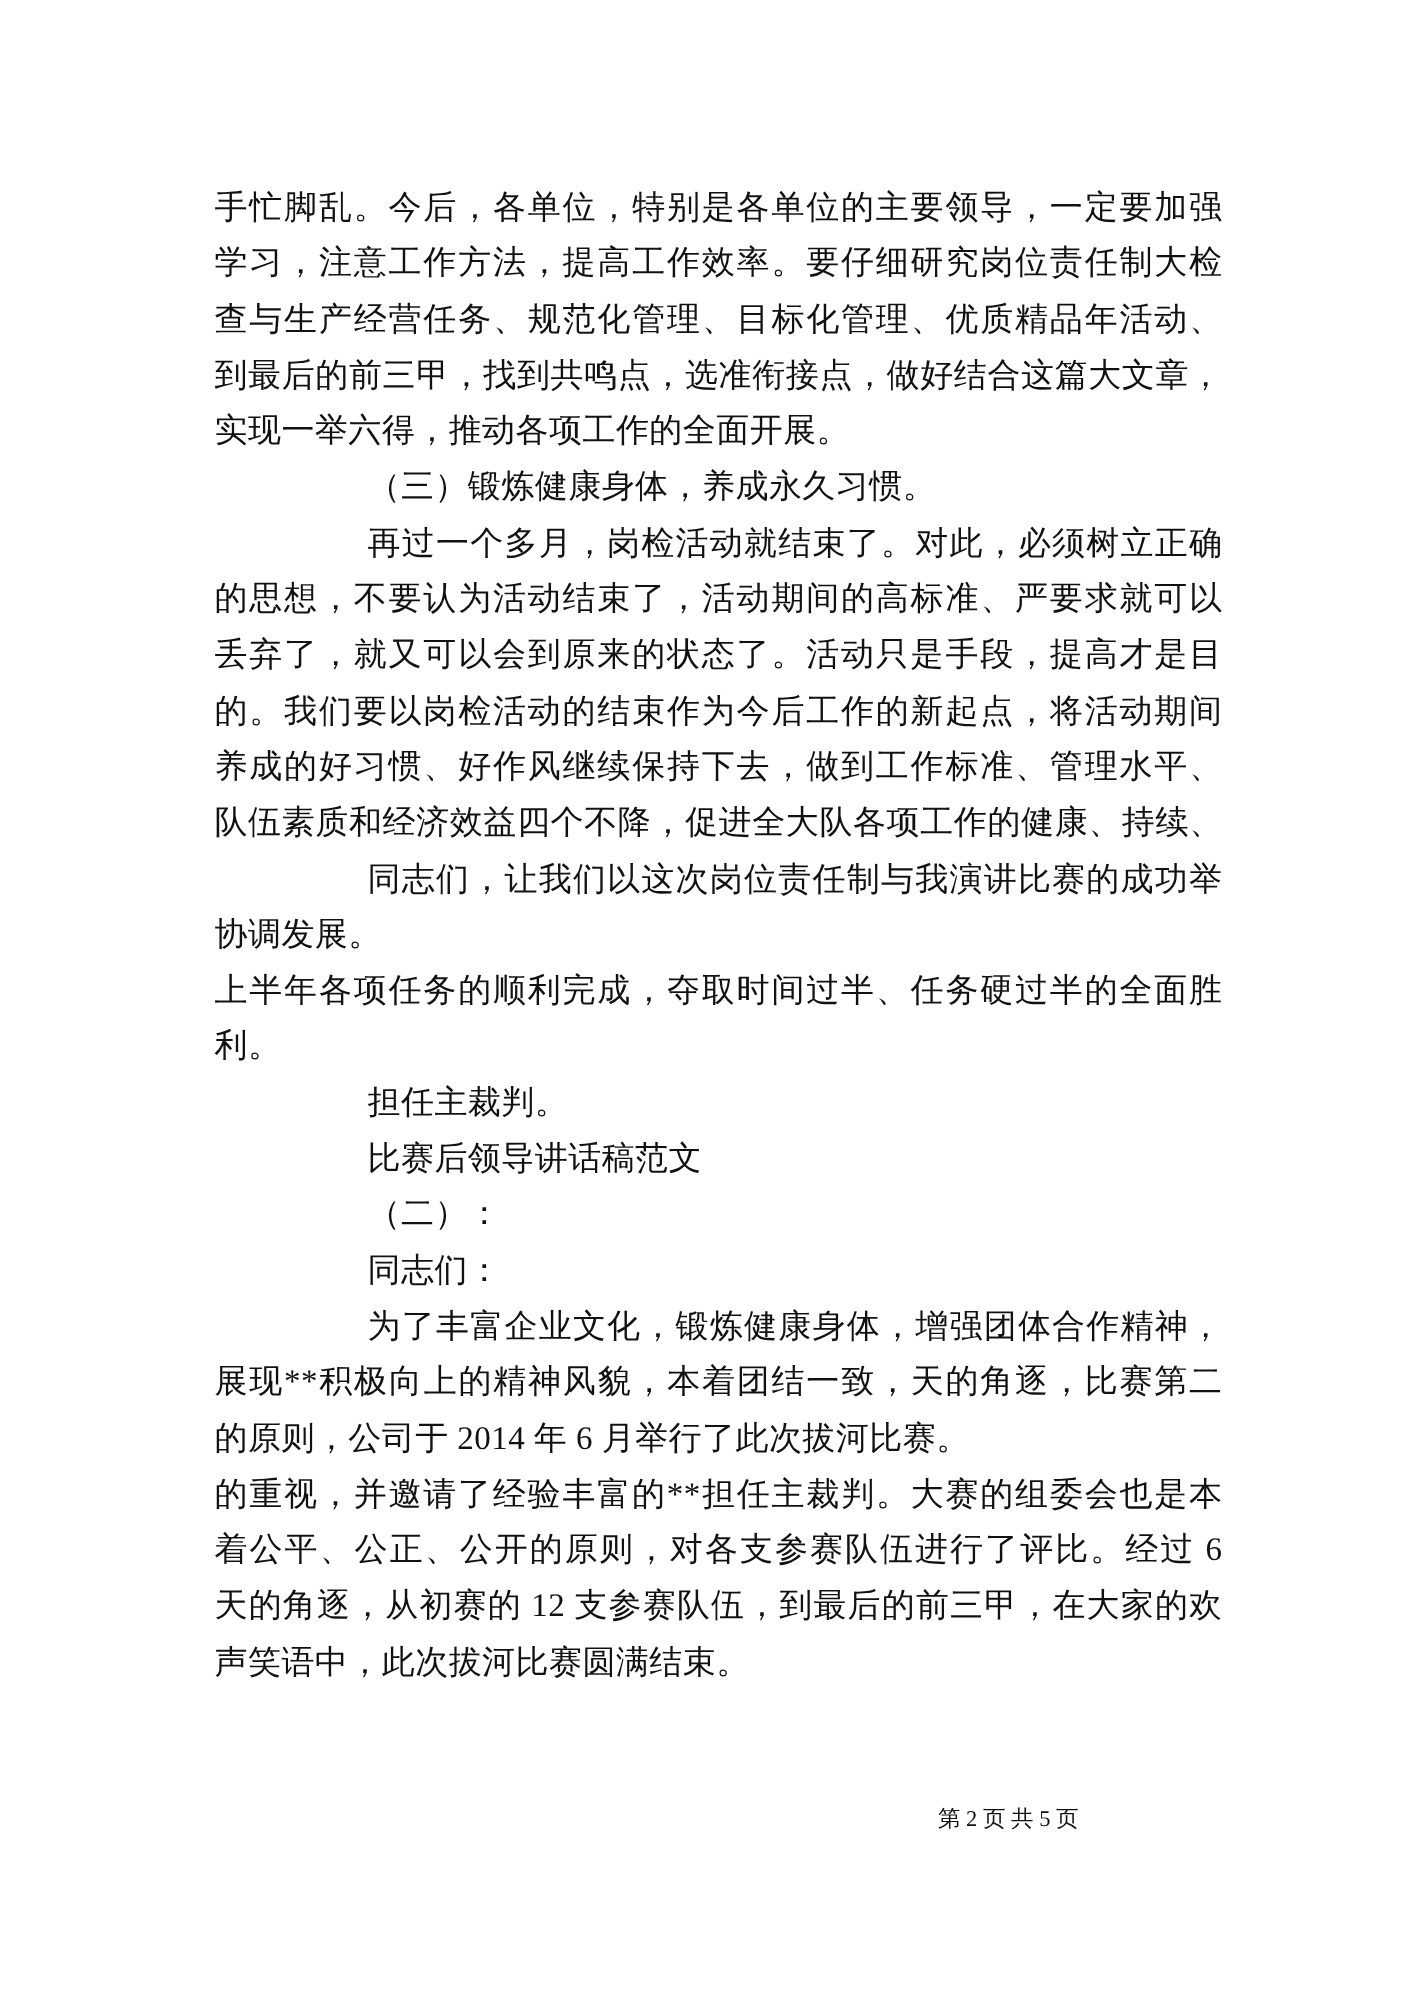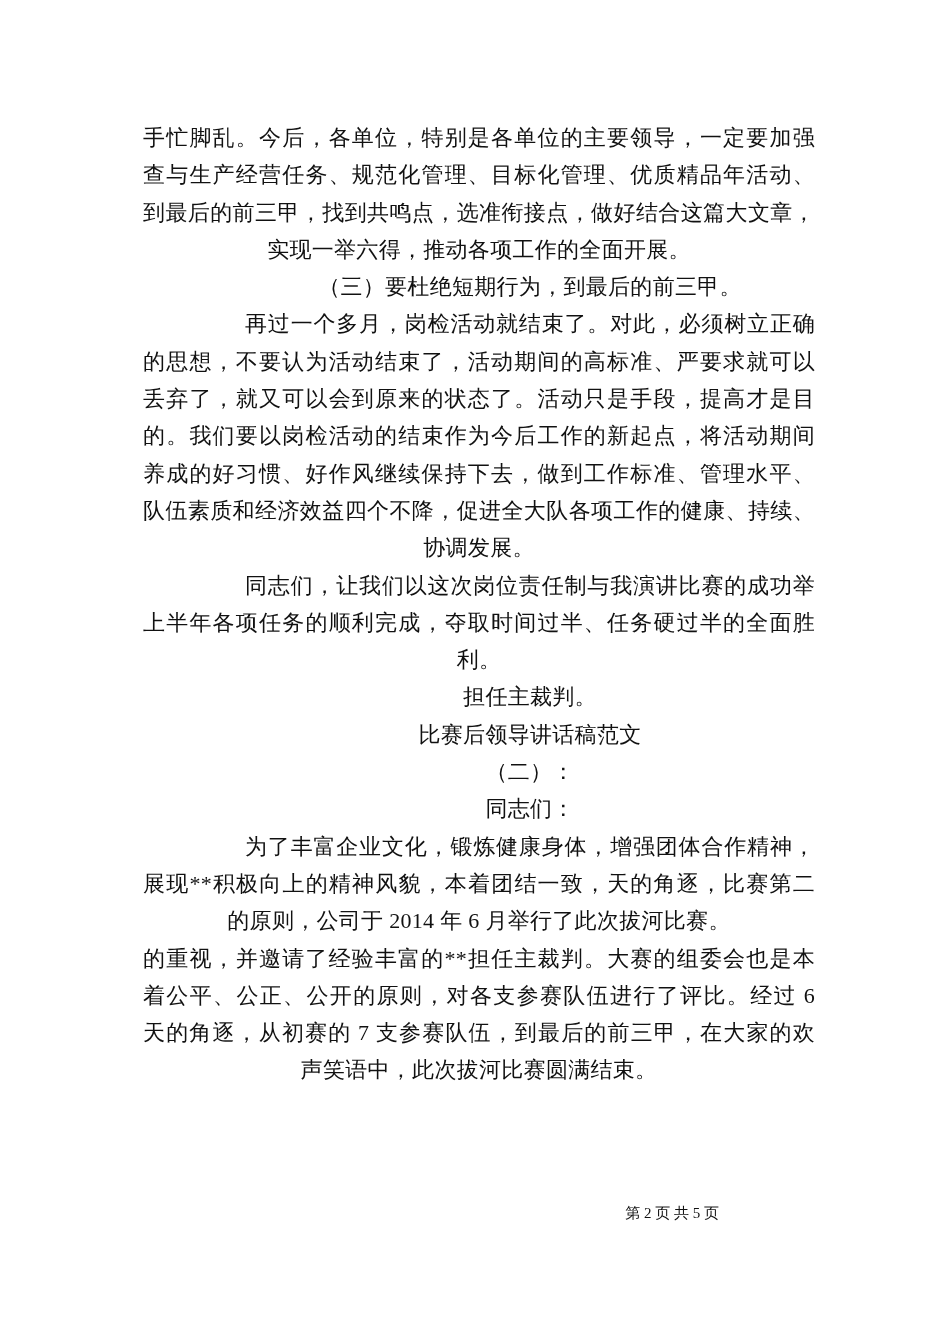--- a/index.html
+++ b/index.html
@@ -21,21 +21,21 @@
     left: 143px;
     top: 119px;
     width: 672px;
   }
   .line {
     font-size: 22px;
     letter-spacing: 0.3px;
     height: 37.3px;
     line-height: 37.3px;
     white-space: nowrap;
-    text-align: center;
+    text-align: left;
   }
   .line.fill {
     white-space: normal;
     text-align: justify;
     text-align-last: justify;
   }
   .line.indent {
     text-indent: 102px;
   }
   .footer {
@@ -49,40 +49,41 @@
     white-space: nowrap;
     margin-left: 22px;
   }
 </style>
 </head>
 <body>
 
 <div class="page">
   <div class="text-block" id="lines-container">
       <div class="line fill">手忙脚乱。今后，各单位，特别是各单位的主要领导，一定要加强</div>
+      <div class="line fill">学习，注意工作方法，提高工作效率。要仔细研究岗位责任制大检</div>
       <div class="line fill">查与生产经营任务、规范化管理、目标化管理、优质精品年活动、</div>
       <div class="line fill">到最后的前三甲，找到共鸣点，选准衔接点，做好结合这篇大文章，</div>
       <div class="line">实现一举六得，推动各项工作的全面开展。</div>
-      <div class="line indent">（三）要杜绝短期行为，到最后的前三甲。</div>
+      <div class="line indent">（三）锻炼健康身体，养成永久习惯。</div>
       <div class="line indent fill">再过一个多月，岗检活动就结束了。对此，必须树立正确</div>
       <div class="line fill">的思想，不要认为活动结束了，活动期间的高标准、严要求就可以</div>
       <div class="line fill">丢弃了，就又可以会到原来的状态了。活动只是手段，提高才是目</div>
       <div class="line fill">的。我们要以岗检活动的结束作为今后工作的新起点，将活动期间</div>
       <div class="line fill">养成的好习惯、好作风继续保持下去，做到工作标准、管理水平、</div>
       <div class="line fill">队伍素质和经济效益四个不降，促进全大队各项工作的健康、持续、</div>
+      <div class="line indent fill">同志们，让我们以这次岗位责任制与我演讲比赛的成功举</div>
       <div class="line">协调发展。</div>
-      <div class="line indent fill">同志们，让我们以这次岗位责任制与我演讲比赛的成功举</div>
       <div class="line fill">上半年各项任务的顺利完成，夺取时间过半、任务硬过半的全面胜</div>
       <div class="line">利。</div>
       <div class="line indent">担任主裁判。</div>
       <div class="line indent">比赛后领导讲话稿范文</div>
       <div class="line indent">（二）：</div>
       <div class="line indent">同志们：</div>
       <div class="line indent fill">为了丰富企业文化，锻炼健康身体，增强团体合作精神，</div>
       <div class="line fill">展现**积极向上的精神风貌，本着团结一致，天的角逐，比赛第二</div>
       <div class="line">的原则，公司于 2014 年 6 月举行了此次拔河比赛。</div>
       <div class="line fill">的重视，并邀请了经验丰富的**担任主裁判。大赛的组委会也是本</div>
       <div class="line fill">着公平、公正、公开的原则，对各支参赛队伍进行了评比。经过 6</div>
-      <div class="line fill">天的角逐，从初赛的 7 支参赛队伍，到最后的前三甲，在大家的欢</div>
+      <div class="line fill">天的角逐，从初赛的 12 支参赛队伍，到最后的前三甲，在大家的欢</div>
       <div class="line">声笑语中，此次拔河比赛圆满结束。</div>
     </div>
   <div class="footer">第 2 页 共 5 页</div>
 </div>
 
 </body></html>

